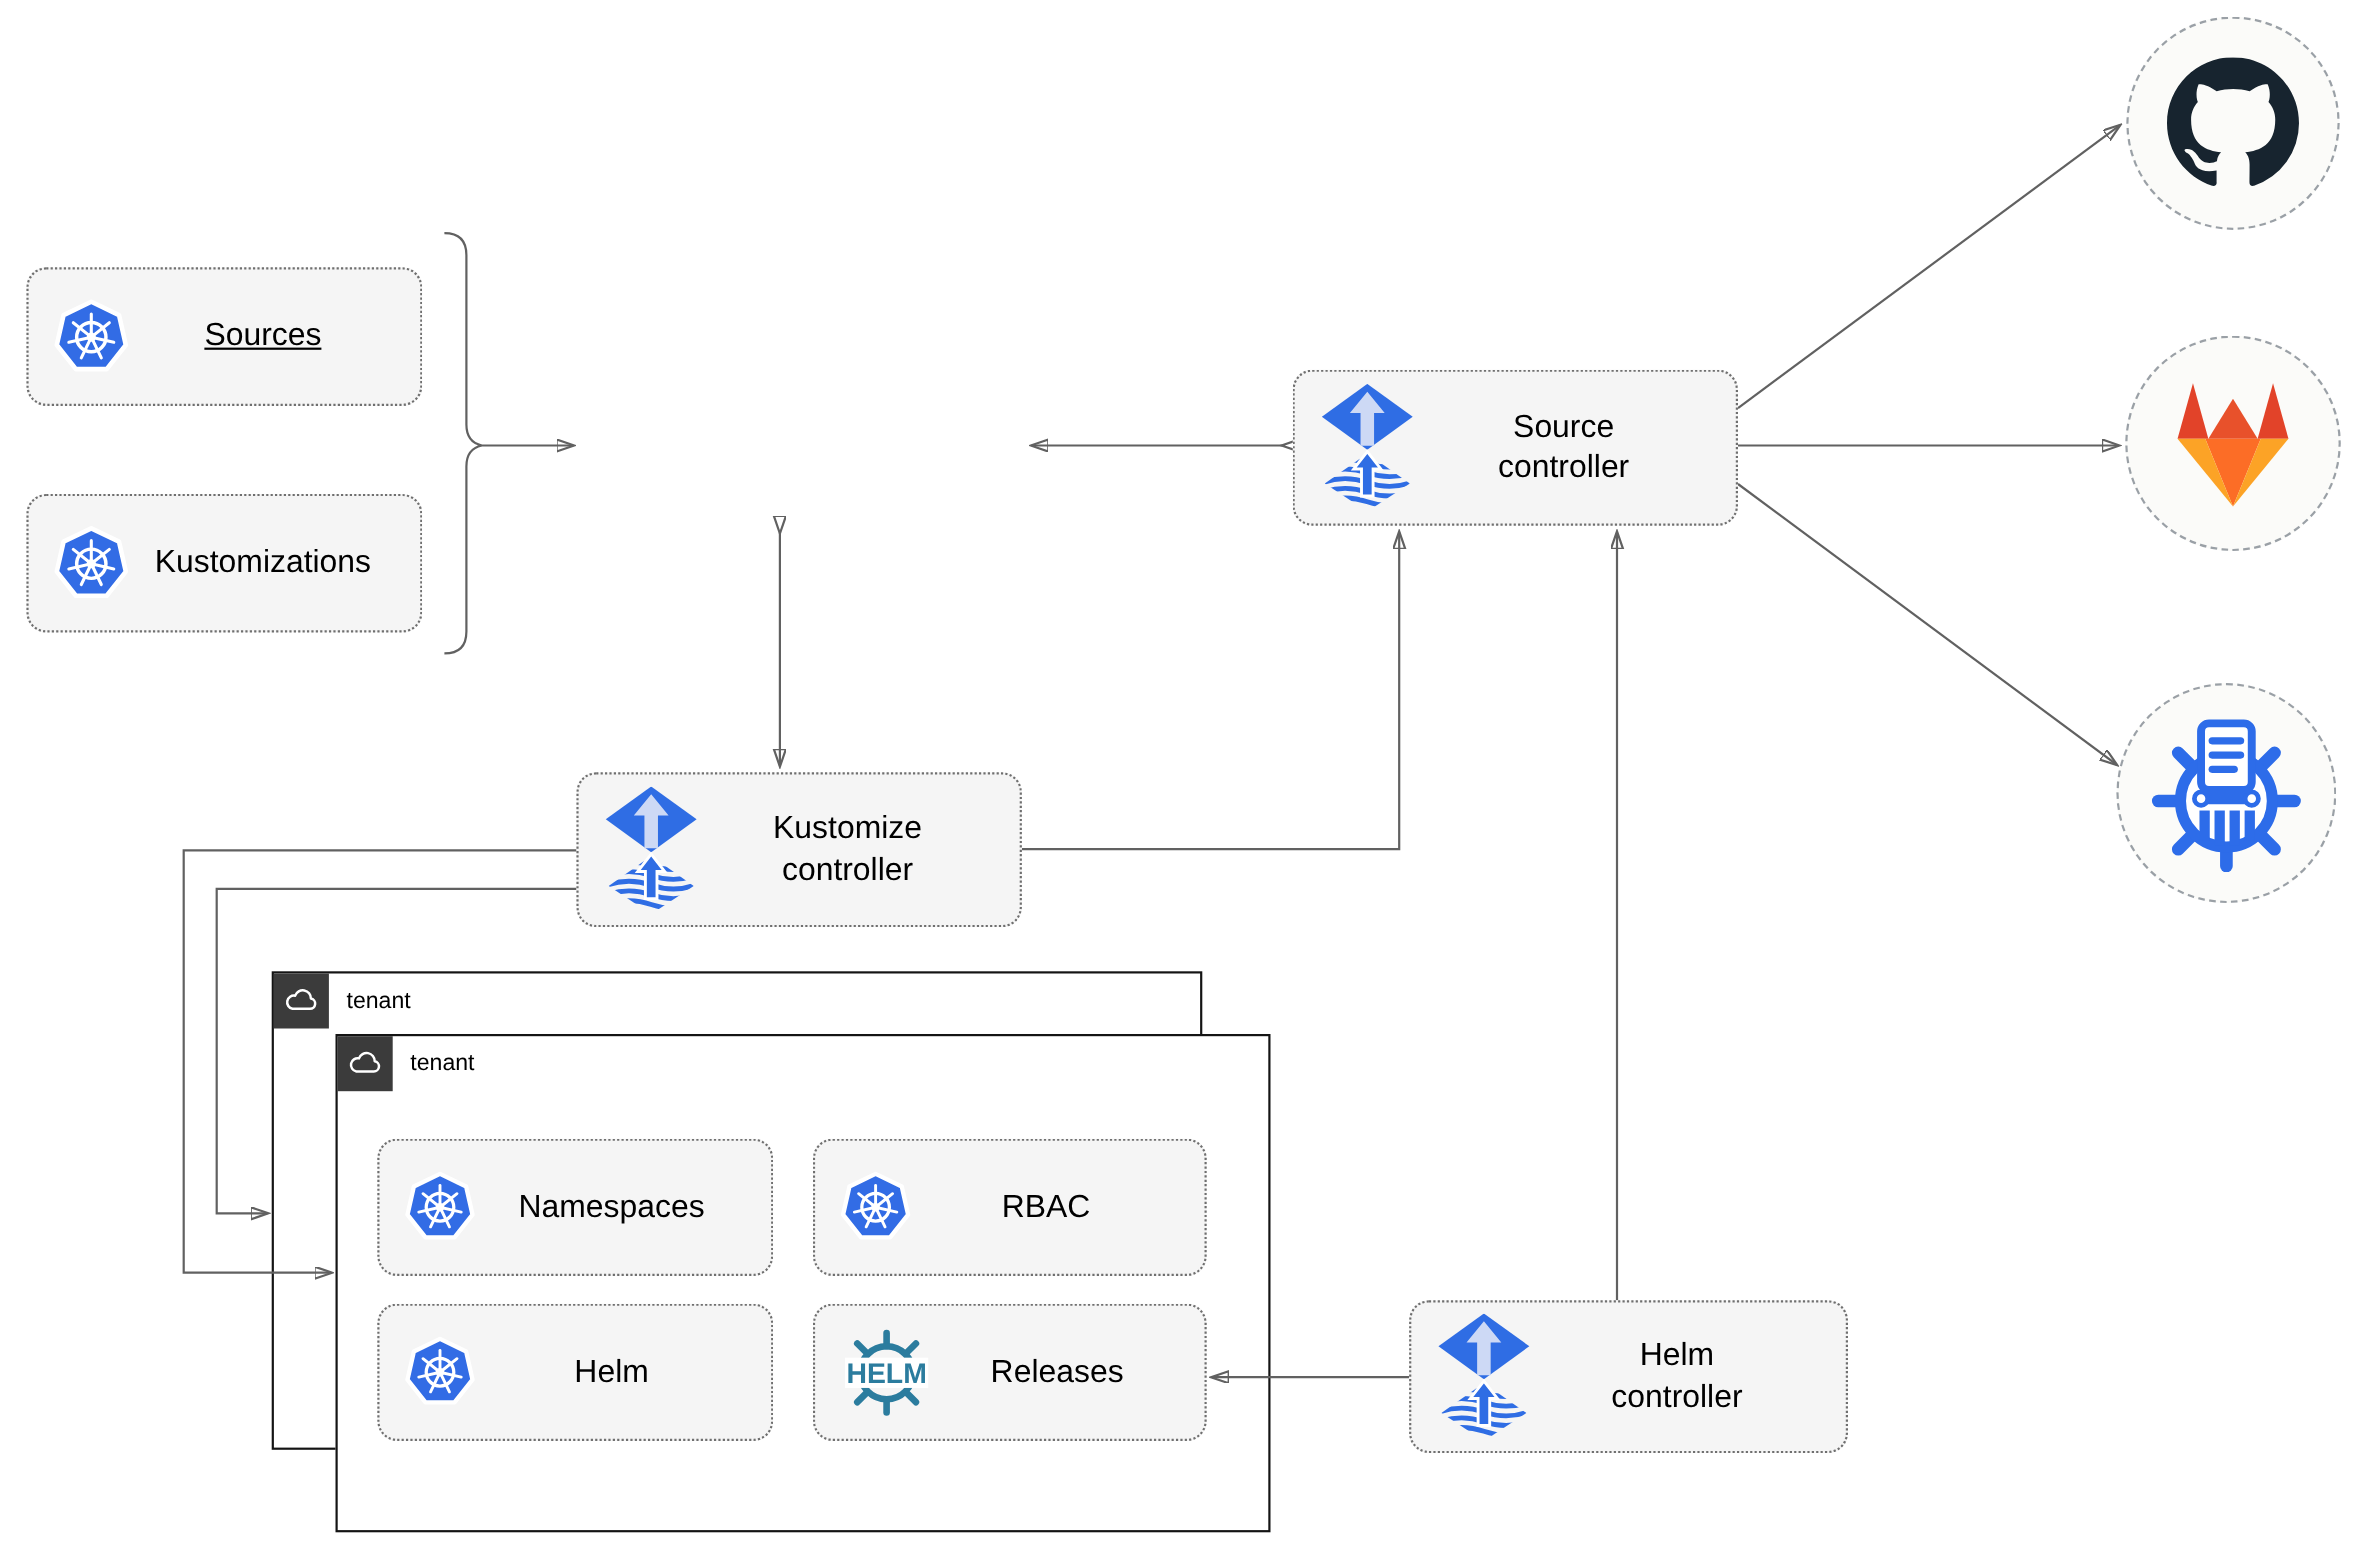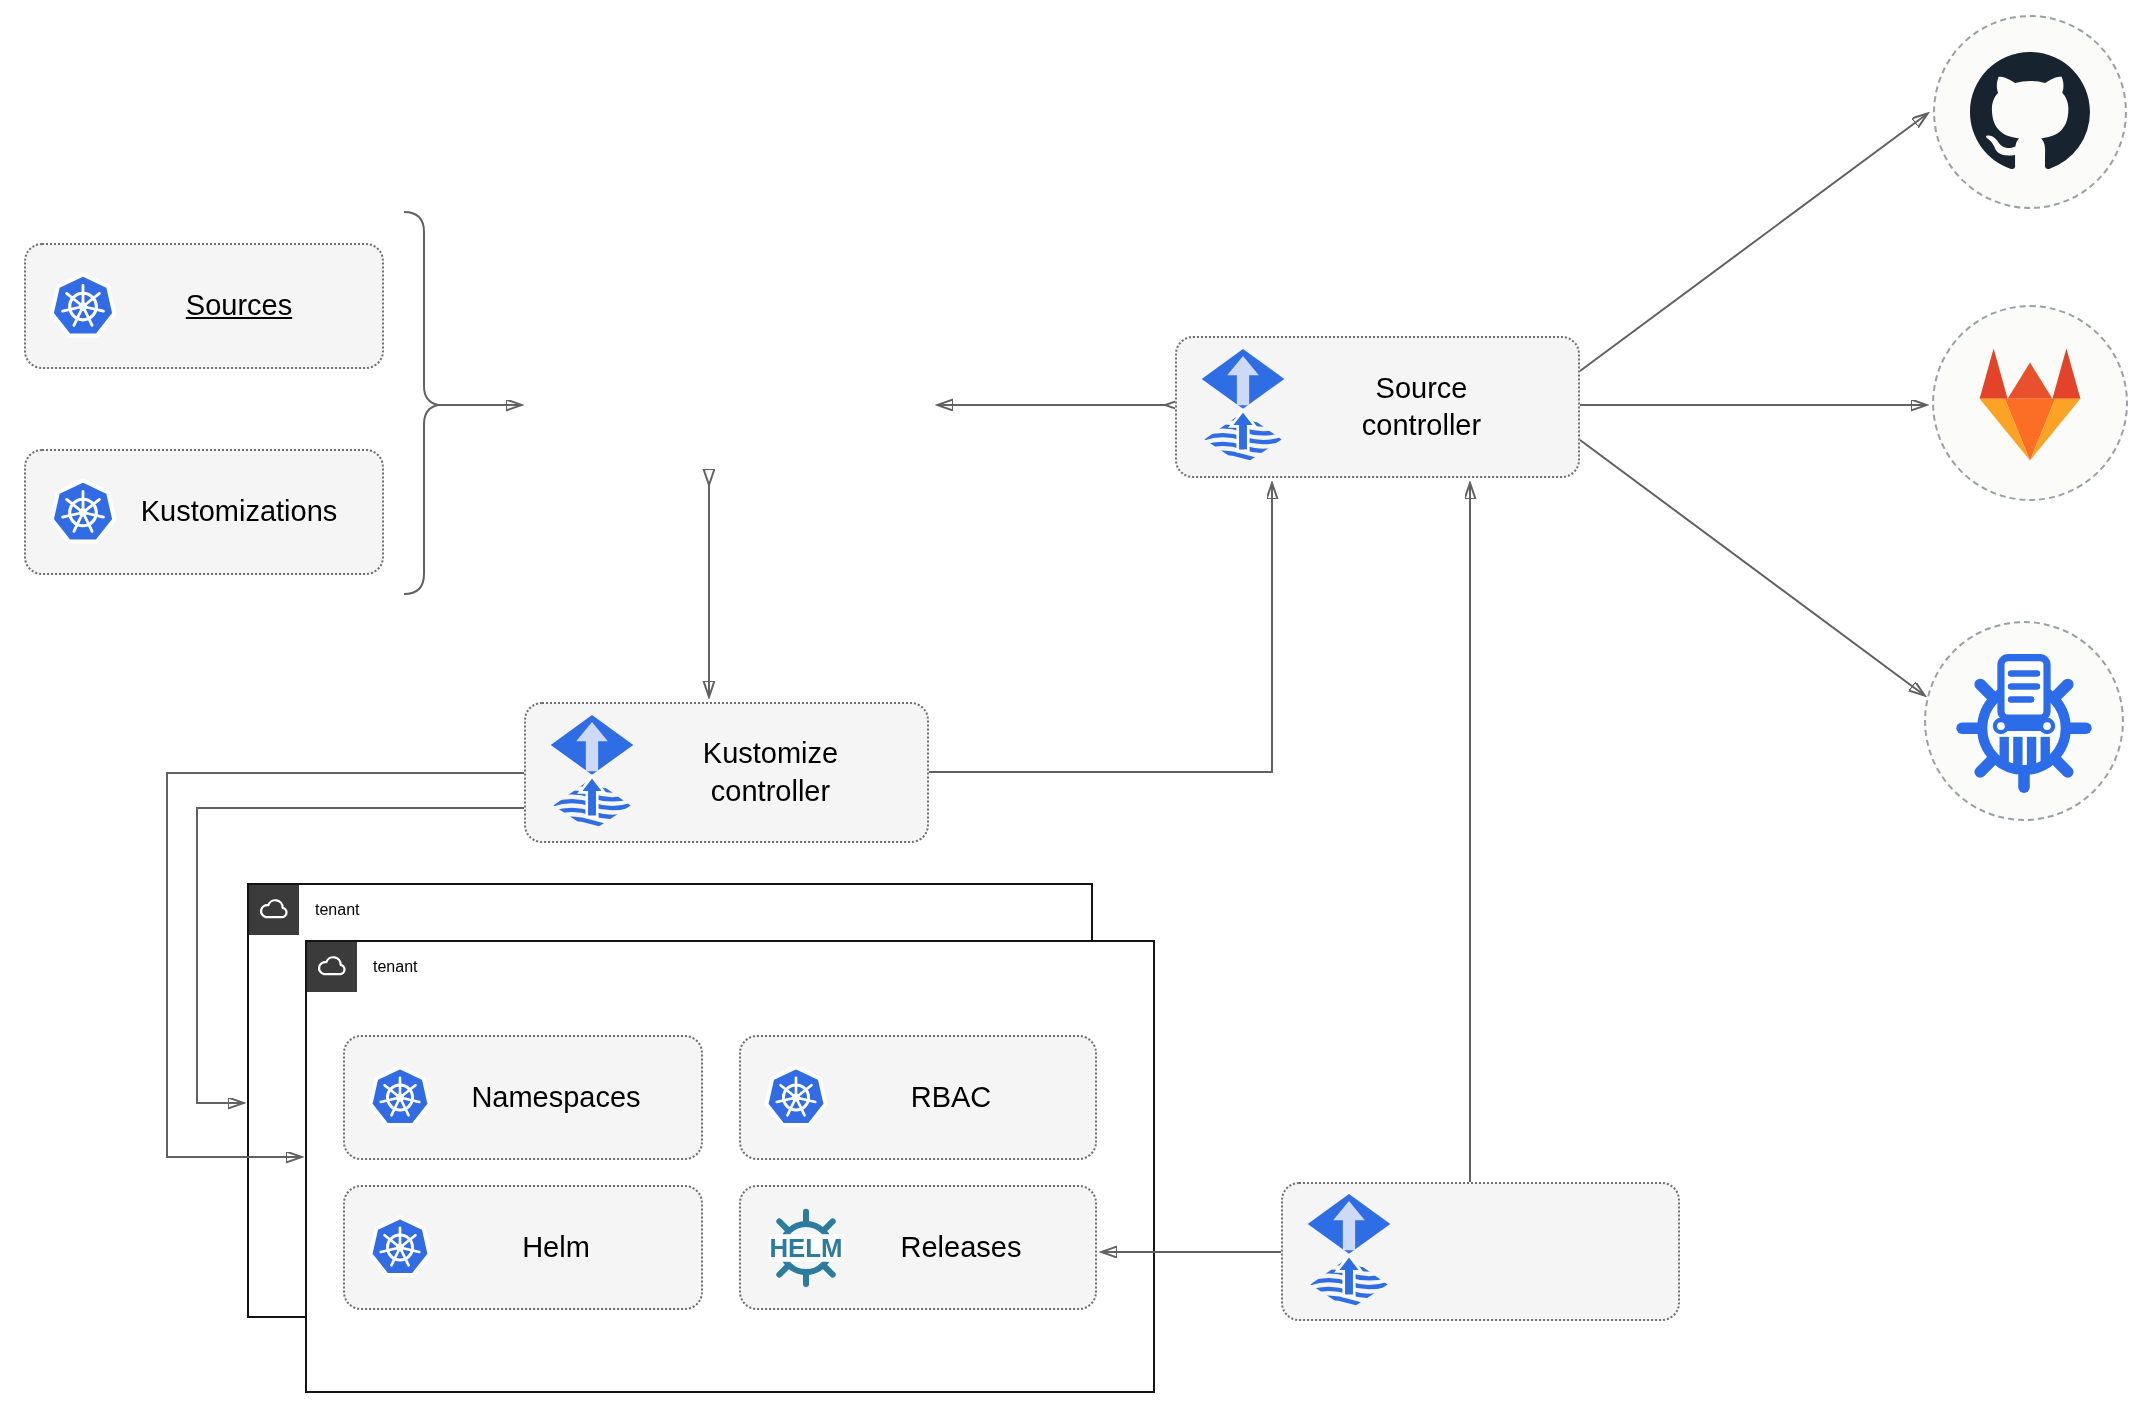--- a/index.html
+++ b/index.html
@@ -8,21 +8,21 @@
   
   .node{position:absolute;background:#f5f5f5;border:2px dotted #6f6f6f;border-radius:18px;
         display:flex;align-items:center;padding:0 22px;box-sizing:border-box;}
   .node .nlabel{flex:1;text-align:center;font-size:29px;line-height:1.28;color:#000;}
   .node svg.ic{flex:0 0 auto;}
   
   .tenant{position:absolute;background:#fff;border:2px solid #141414;box-sizing:border-box;}
   .tenant-head{display:flex;align-items:center;}
   .tenant-badge{width:50px;height:50px;background:#3b3b3b;display:flex;align-items:center;
                 justify-content:center;flex:0 0 auto;}
-  .tenant-label{font-size:16px;margin-left:16px;color:#000;}
+  .tenant-label{font-size:21px;margin-left:16px;color:#000;}
   
   svg.wires{position:absolute;left:0;top:0;pointer-events:none;}
   svg.wires path{fill:none;stroke:#616161;stroke-width:2;}
   
   .circle{position:absolute;border-radius:50%;background:#fbfbf9;border:2px dashed #9aa0a6;
           display:flex;align-items:center;justify-content:center;box-sizing:border-box;}
   .hidden-defs{position:absolute;width:0;height:0;overflow:hidden;}
 </style>
 </head>
 <body>
@@ -200,20 +200,21 @@
     <svg class="ic" width="88" height="116">
         <use href="#sym-flux"></use>
       </svg>
     <span class="nlabel" style="padding:0 30px;">Kustomize controller</span>
   </div>
 
   <div class="node" style="left:1281px;top:1182px;width:399px;height:139px;">
     <svg class="ic" width="88" height="116">
         <use href="#sym-flux"></use>
       </svg>
+    <span class="nlabel" style="padding:0 50px;">Helm controller</span>
   </div>
 
   <div class="node" style="left:343px;top:1035px;width:360px;height:125px;">
     <svg class="ic" width="66" height="69">
         <use href="#sym-k8s"></use>
       </svg>
     <span class="nlabel">Namespaces</span>
   </div>
   <div class="node" style="left:739px;top:1035px;width:358px;height:125px;">
     <svg class="ic" width="66" height="69">

